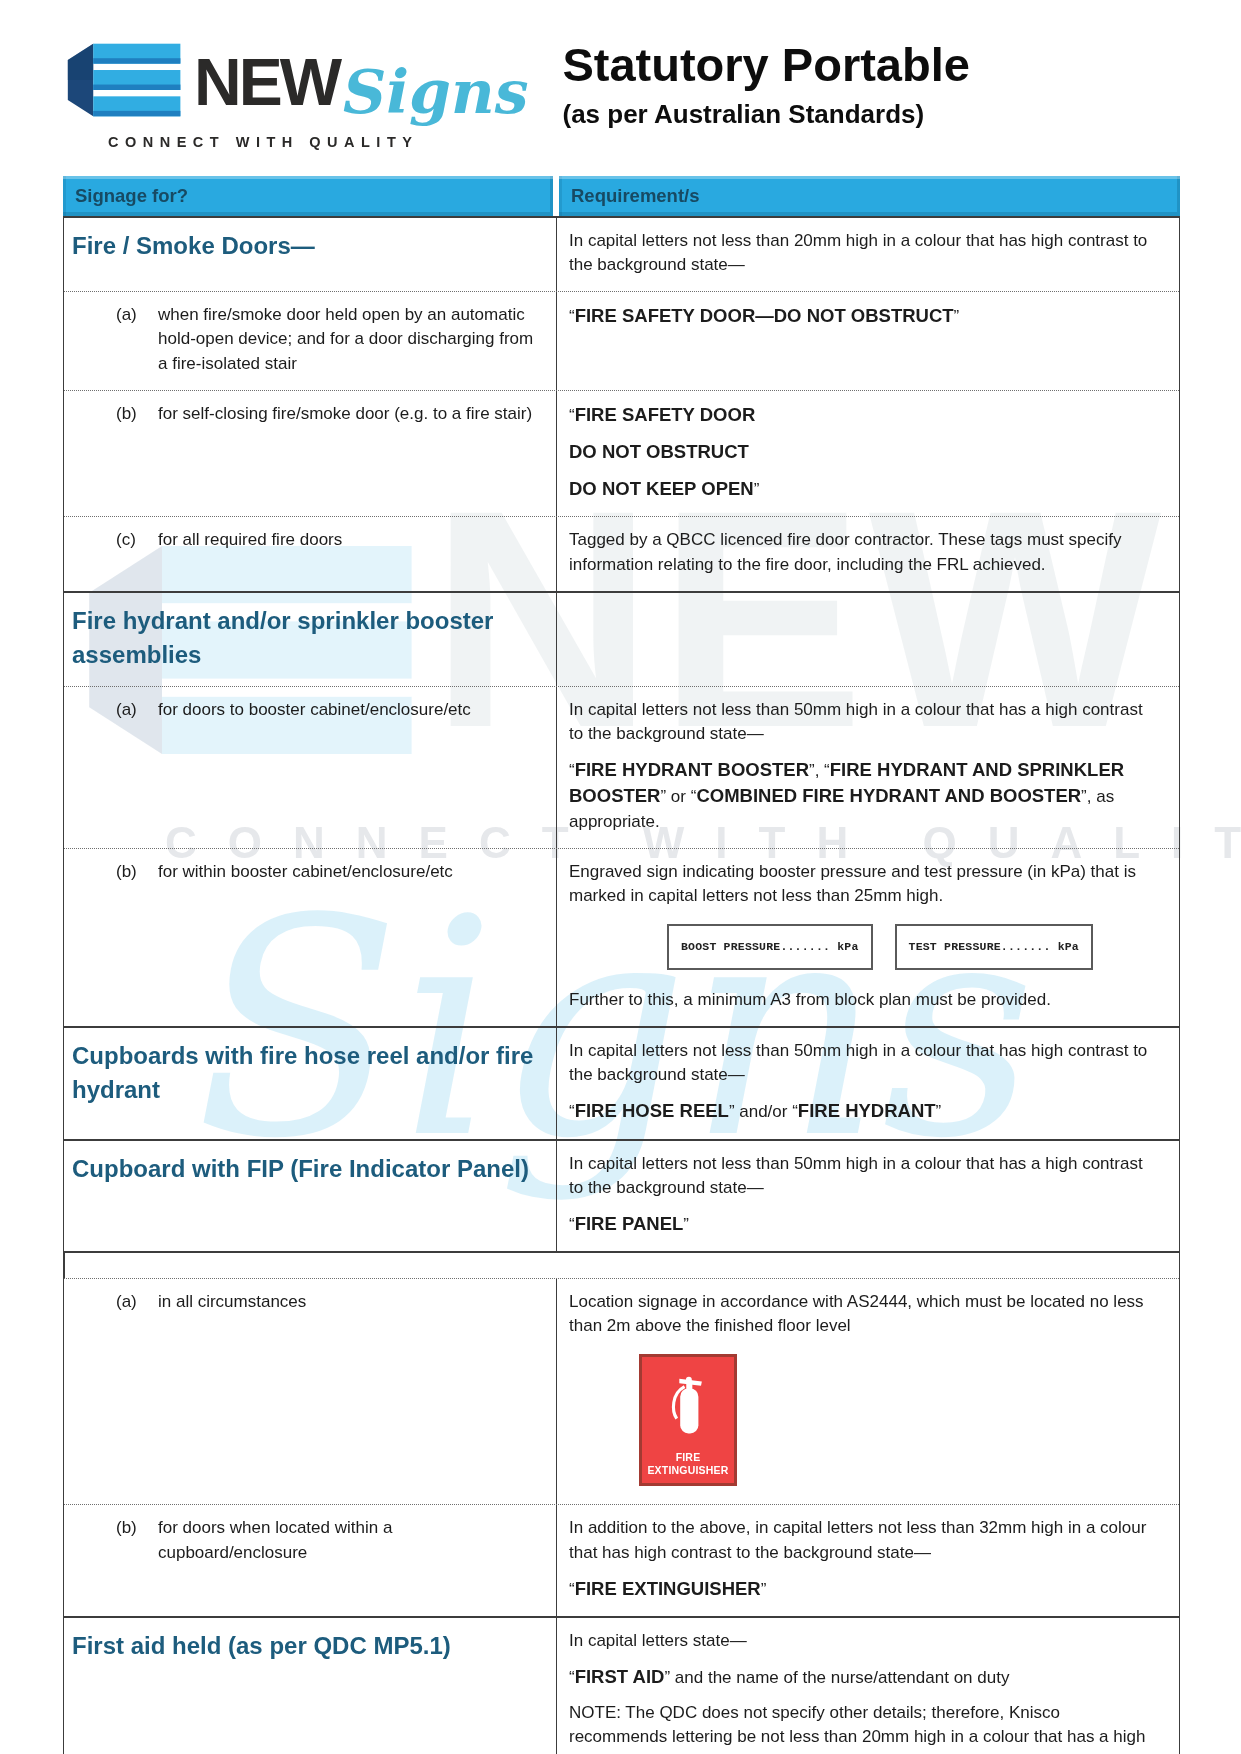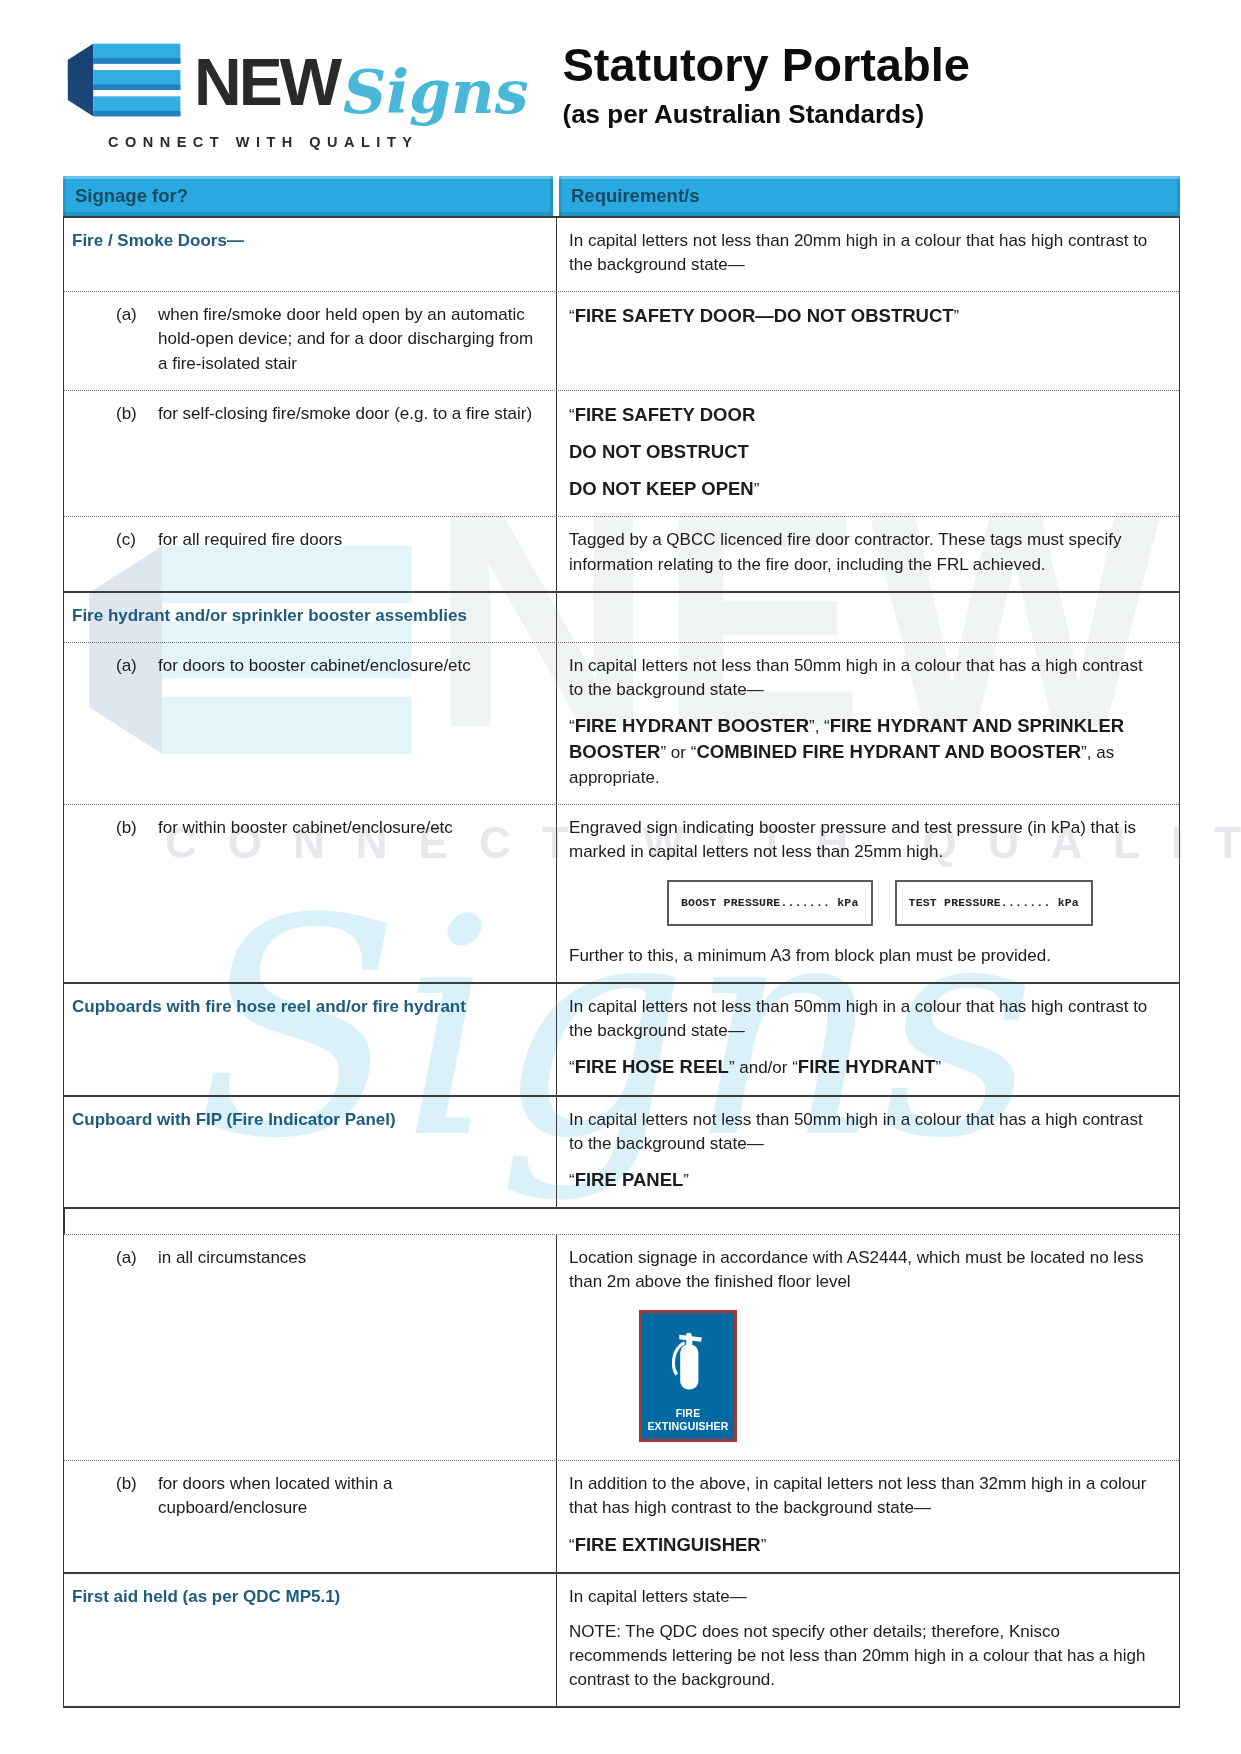--- a/index.html
+++ b/index.html
@@ -37,33 +37,33 @@
       box-shadow:inset 0 3px 0 rgba(255,255,255,0.30), inset -3px -4px 0 rgba(10,90,130,0.28), inset 3px 0 0 rgba(10,90,130,0.18);}
   .th-left{flex:0 0 490px;margin-right:6px;}
   .th-right{flex:1;}
   .tbody{border-left:1.5px solid #3c3c3c;border-right:1.5px solid #3c3c3c;border-bottom:2px solid #3c3c3c;}
   .trow{display:flex;background:transparent;}
   .sep-solid{border-top:2px solid #3c3c3c;}
   .sep-dashed{border-top:1px dotted #6f6f6f;}
   .cell{box-sizing:border-box;font-size:17px;line-height:1.42;}
   .cell-left{flex:0 0 492px;padding:11px 14px 14px 8px;}
   .cell-right{flex:1;border-left:1.5px solid #3c3c3c;padding:11px 18px 14px 12px;}
-  .section-title{color:#1d5c7d;font-weight:bold;font-size:17px;}
+  .section-title{color:#1d5c7d;font-weight:bold;font-size:24px;}
   .sub-item{display:flex;padding-left:44px;}
   .item-letter{flex:0 0 42px;}
   .item-text{flex:1;padding-right:4px;}
   .para{margin:0;}
   .para + .para{margin-top:11px;}
   .para b{font-weight:bold;font-size:18.5px;}
   .pressure-boxes{display:flex;gap:22px;margin:16px 0 4px 98px;}
   .pressure-box{border:2px solid #5a5a5a;background:#fff;min-width:170px;height:46px;box-sizing:border-box;
                 display:flex;align-items:center;justify-content:center;font-weight:bold;font-size:11.5px;
                 letter-spacing:0.2px;padding:0 12px;color:#222;font-family:Liberation Mono, monospace;}
   .pressure-boxes + .para{margin-top:18px;}
-  .ext-sign{width:98px;height:132px;background:#0369a1;border:3px solid #a33a32;box-sizing:border-box;
+  .ext-sign{width:98px;height:132px;background:#ef4444;border:3px solid #a33a32;box-sizing:border-box;
             margin:16px 0 4px 70px;display:flex;flex-direction:column;align-items:center;}
   .ext-icon{flex:1;display:flex;align-items:center;justify-content:center;}
   .ext-label{color:#ffffff;font-weight:bold;font-size:10.5px;line-height:1.2;text-align:center;padding-bottom:7px;letter-spacing:0.2px;}
 </style>
 </head>
 <body>
 
 <div class="page">
 
   <div class="wm wm-icon">
@@ -245,19 +245,20 @@
             <div class="para"><span>In addition to the above, in capital letters not less than 32mm high in a colour that has high contrast to the background state—</span></div>
             <div class="para"><span>“</span><b>FIRE EXTINGUISHER</b><span>”</span></div>
           </div>
         </div>
         <div class="trow sep-solid">
           <div class="cell cell-left">
             <div class="section-title">First aid held (as per QDC MP5.1)</div>
           </div>
           <div class="cell cell-right">
             <div class="para"><span>In capital letters state—</span></div>
+            <div class="para"><span>“</span><b>FIRST AID</b><span>” and the name of the nurse/attendant on duty</span></div>
             <div class="para"><span>NOTE: The QDC does not specify other details; therefore, Knisco recommends lettering be not less than 20mm high in a colour that has a high contrast to the background.</span></div>
           </div>
         </div>
       </div>
   </div>
 
 </div>
 
 </body></html>

